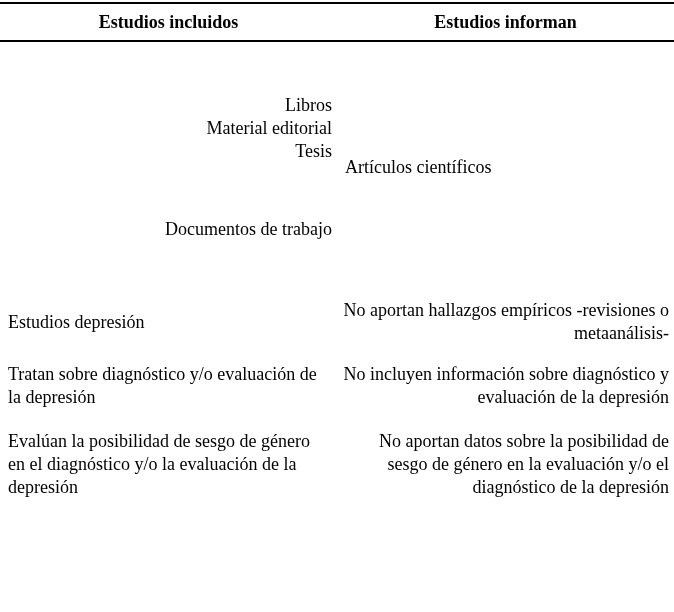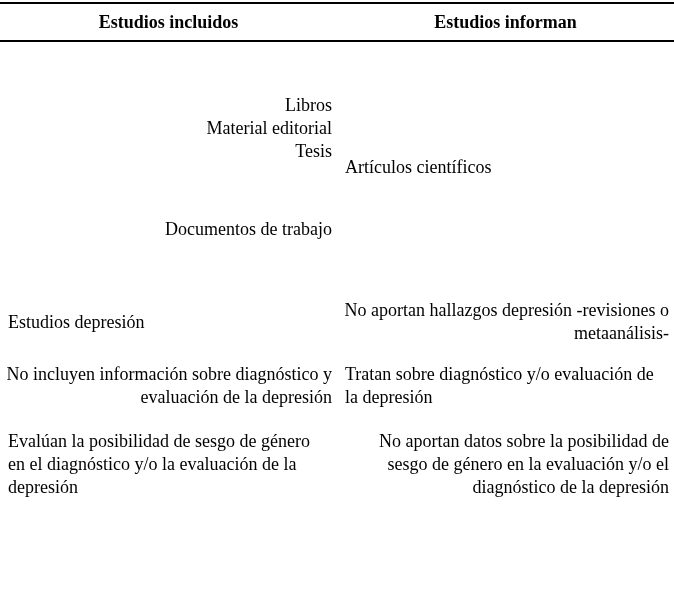--- a/index.html
+++ b/index.html
@@ -83,29 +83,29 @@
         <div>Libros
 Material editorial
 Tesis</div>
         <div class="gap-top">Documentos de trabajo</div>
       </div>
       <div class="cell cell-left">Artículos científicos</div>
     </div>
 
     <div class="row row-2">
       <div class="cell cell-left">Estudios depresión</div>
-      <div class="cell cell-right">No aportan hallazgos depresión -revisiones o
+      <div class="cell cell-right">No aportan hallazgos empíricos -revisiones o
 metaanálisis-</div>
     </div>
 
     <div class="row row-3">
+      <div class="cell cell-left">Tratan sobre diagnóstico y/o evaluación de
+la depresión</div>
       <div class="cell cell-right">No incluyen información sobre diagnóstico y
 evaluación de la depresión</div>
-      <div class="cell cell-left">Tratan sobre diagnóstico y/o evaluación de
-la depresión</div>
     </div>
 
     <div class="row row-4">
     </div>
 
     <div class="row row-5">
       <div class="cell cell-left">Evalúan la posibilidad de sesgo de género
 en el diagnóstico y/o la evaluación de la
 depresión</div>
       <div class="cell cell-right">No aportan datos sobre la posibilidad de

